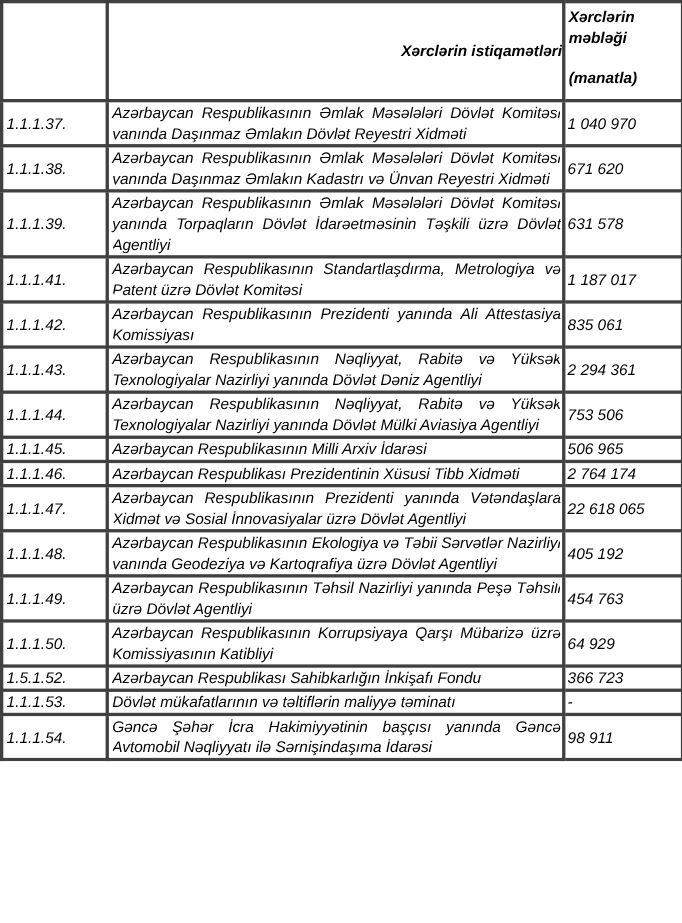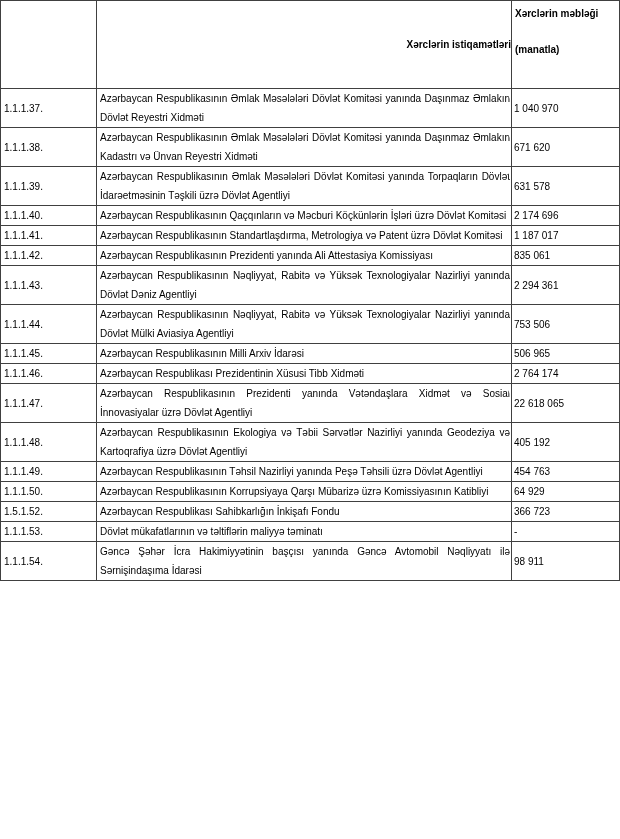--- a/index.html
+++ b/index.html
@@ -15,26 +15,27 @@
   }
   table.budget {
     border-collapse: collapse;
     table-layout: fixed;
     width: 619px;
   }
   col.c-num  { width: 96px; }
   col.c-desc { width: 415px; }
   col.c-amt  { width: 108px; }
   th, td {
-    border: 1px solid #404040;
+    border: 3px solid #404040;
     padding: 0;
-    font-size: 10px;
+    font-size: 14px;
     line-height: 19px;
     vertical-align: middle;
     overflow: hidden;
+    font-style: italic;
   }
   thead th {
     font-weight: bold;
     text-align: left;
     height: 84px;
   }
   th.h-num { }
   th.h-desc {
     padding-left: 3px;
     vertical-align: middle;
@@ -92,25 +93,20 @@
       <td class="num">1.1.1.38.</td>
       <td class="desc">Azərbaycan Respublikasının Əmlak Məsələləri Dövlət Komitəsi yanında Daşınmaz Əmlakın Kadastrı və Ünvan Reyestri Xidməti</td>
       <td class="amount">671 620</td>
     </tr>
     <tr>
       <td class="num">1.1.1.39.</td>
       <td class="desc">Azərbaycan Respublikasının Əmlak Məsələləri Dövlət Komitəsi yanında Torpaqların Dövlət İdarəetməsinin Təşkili üzrə Dövlət Agentliyi</td>
       <td class="amount">631 578</td>
     </tr>
     <tr>
-      <td class="num">1.1.1.40.</td>
-      <td class="desc">Azərbaycan Respublikasının Qaçqınların və Məcburi Köçkünlərin İşləri üzrə Dövlət Komitəsi</td>
-      <td class="amount">2 174 696</td>
-    </tr>
-    <tr>
       <td class="num">1.1.1.41.</td>
       <td class="desc">Azərbaycan Respublikasının Standartlaşdırma, Metrologiya və Patent üzrə Dövlət Komitəsi</td>
       <td class="amount">1 187 017</td>
     </tr>
     <tr>
       <td class="num">1.1.1.42.</td>
       <td class="desc">Azərbaycan Respublikasının Prezidenti yanında Ali Attestasiya Komissiyası</td>
       <td class="amount">835 061</td>
     </tr>
     <tr>

